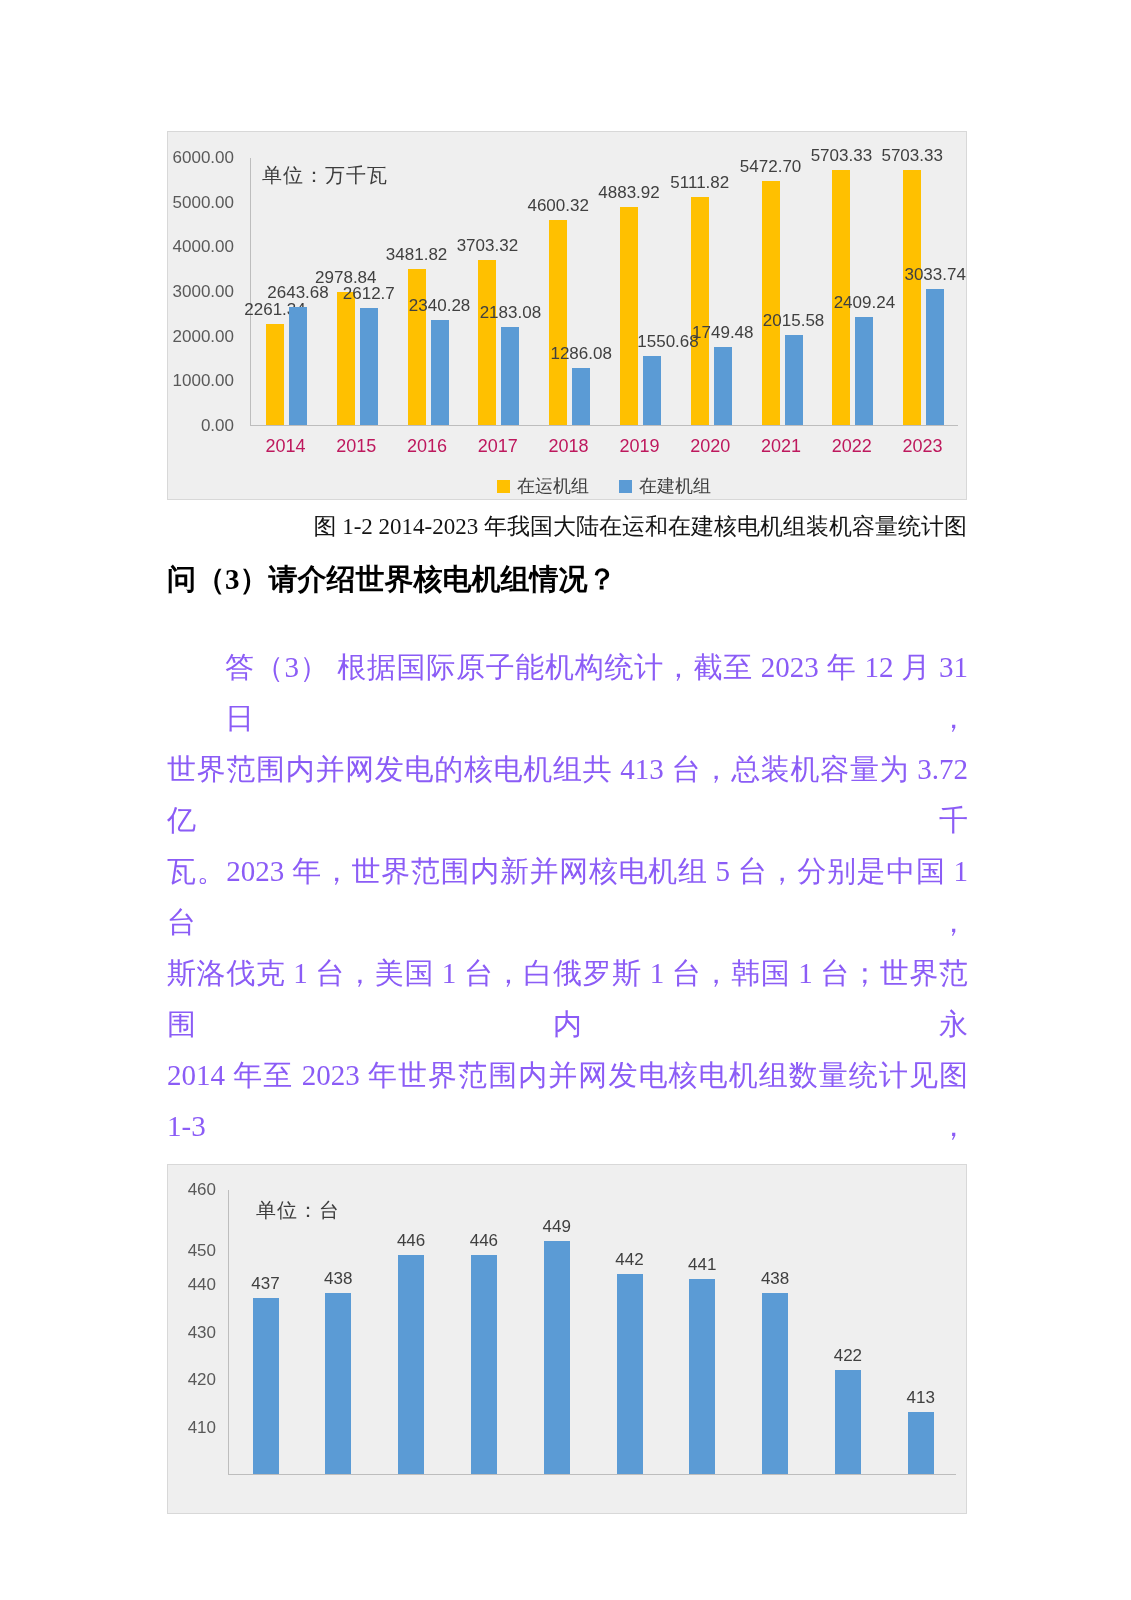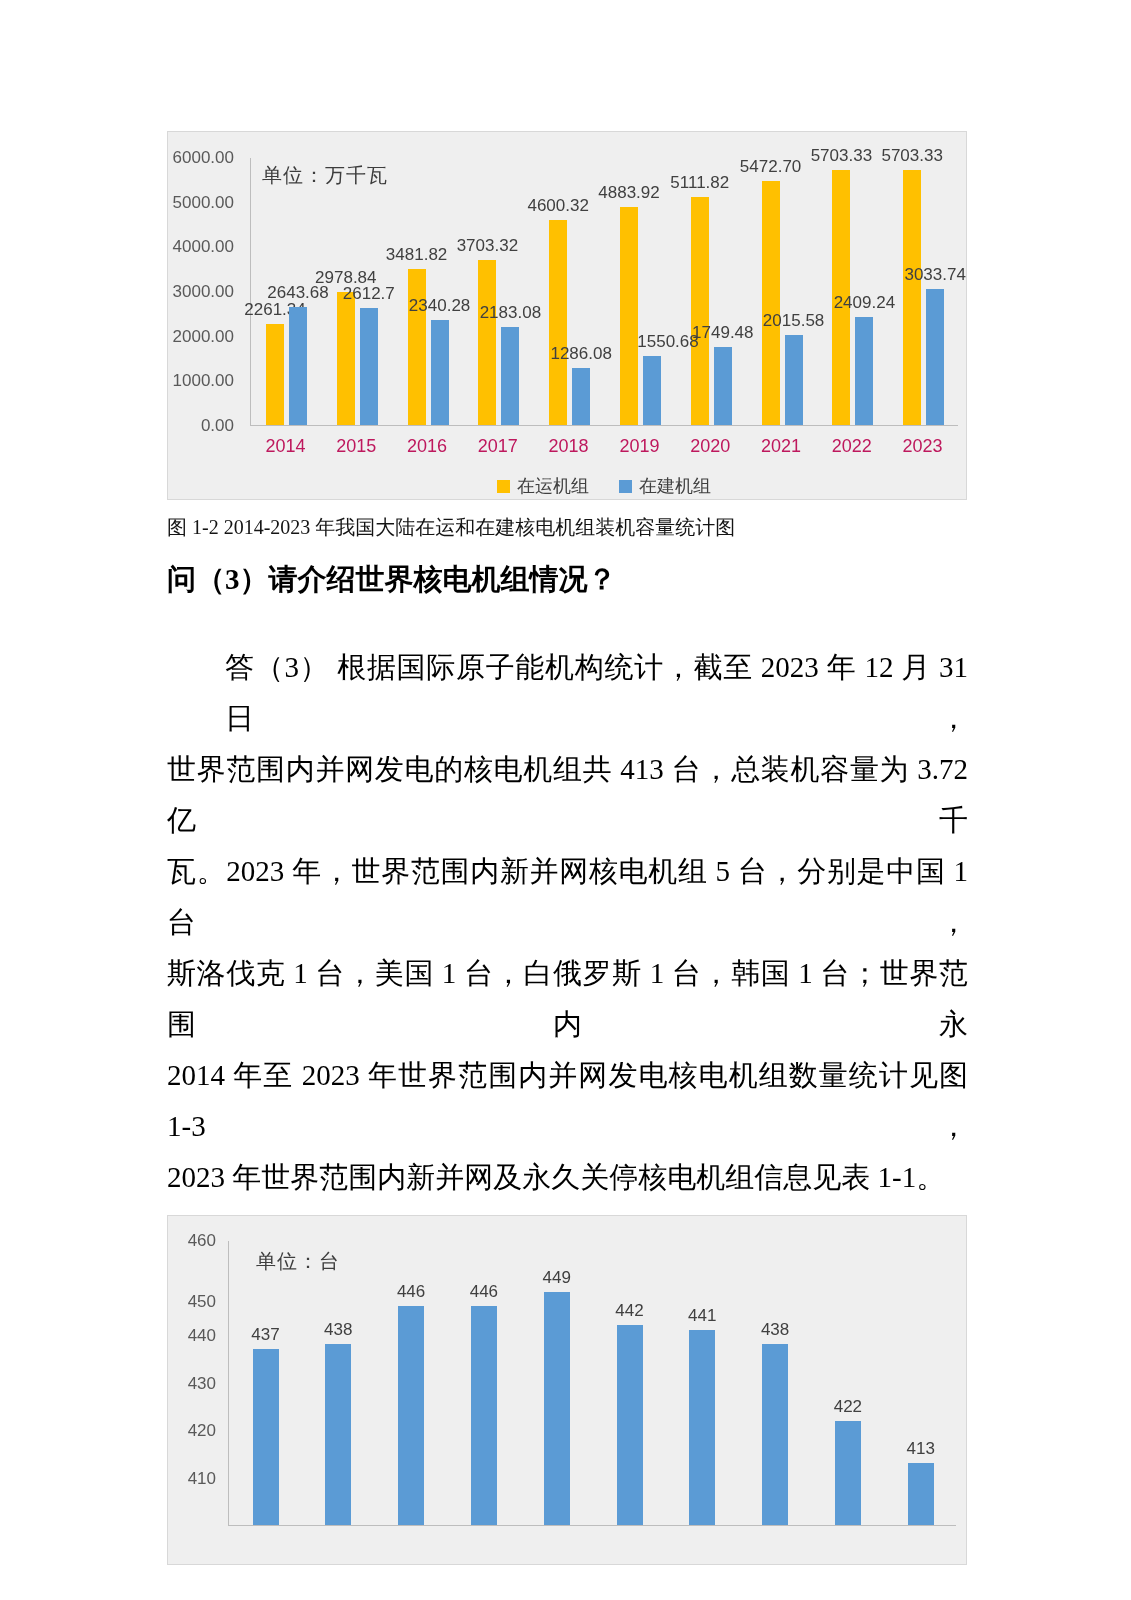--- a/index.html
+++ b/index.html
@@ -71,39 +71,39 @@
     align-items: center;
     gap: 30px;
   }
   .legend-item { display: flex; align-items: center; gap: 7px; }
   .legend-swatch { width: 13px; height: 13px; display: inline-block; }
   .legend-text { font-size: 18px; color: #404040; }
   
   .caption {
     width: 800px;
     margin: 0 0 0 167px;
-    text-align: left;
-    font-size: 20px;
+    text-align: right;
+    font-size: 23px;
     line-height: 30px;
     color: #141414;
   }
   .caption.fig12 { margin-top: 12px; }
   .heading {
     width: 800px;
     margin: 20px 0 0 167px;
     font-size: 29px;
     line-height: 34px;
     font-weight: bold;
     color: #000000;
   }
   .paragraph {
     width: 801px;
     margin: 46px 12px 0 167px;
     font-size: 29px;
-    color: #000000;
+    color: #8b5cf6;
   }
   .para-line {
     line-height: 51px;
     text-align: justify;
     text-align-last: justify;
     white-space: normal;
   }
   .para-line.indent { padding-left: 58px; }
   .para-line.last { text-align-last: left; }
 </style>
@@ -188,21 +188,20 @@
   <p class="caption fig12">图 1-2 2014-2023 年我国大陆在运和在建核电机组装机容量统计图</p>
 
   <h2 class="heading">问（3）请介绍世界核电机组情况？</h2>
 
   <div class="paragraph">
       <div class="para-line indent">答（3）  根据国际原子能机构统计，截至 2023 年 12 月 31 日，</div>
       <div class="para-line">世界范围内并网发电的核电机组共 413 台，总装机容量为 3.72 亿千</div>
       <div class="para-line">瓦。2023 年，世界范围内新并网核电机组 5 台，分别是中国 1 台，</div>
       <div class="para-line">斯洛伐克 1 台，美国 1 台，白俄罗斯 1 台，韩国 1 台；世界范围内永</div>
       <div class="para-line">2014 年至 2023 年世界范围内并网发电核电机组数量统计见图 1-3，</div>
-      <div class="para-line last">2023 年世界范围内新并网及永久关停核电机组信息见表 1-1。</div>
     </div>
 
   <div class="chart-box" id="chart2">
     <div class="unit-label">单位：台</div>
     <div class="plot">
         <div class="bar" style="left: 23.5px; width: 26px; height: 176px; background: rgb(91, 155, 213);"></div>
         <div class="bar-label" style="left: 36.5px; bottom: 180px;">437</div>
         <div class="bar" style="left: 96.3px; width: 26px; height: 181px; background: rgb(91, 155, 213);"></div>
         <div class="bar-label" style="left: 109.3px; bottom: 185px;">438</div>
         <div class="bar" style="left: 169.1px; width: 26px; height: 219px; background: rgb(91, 155, 213);"></div>

